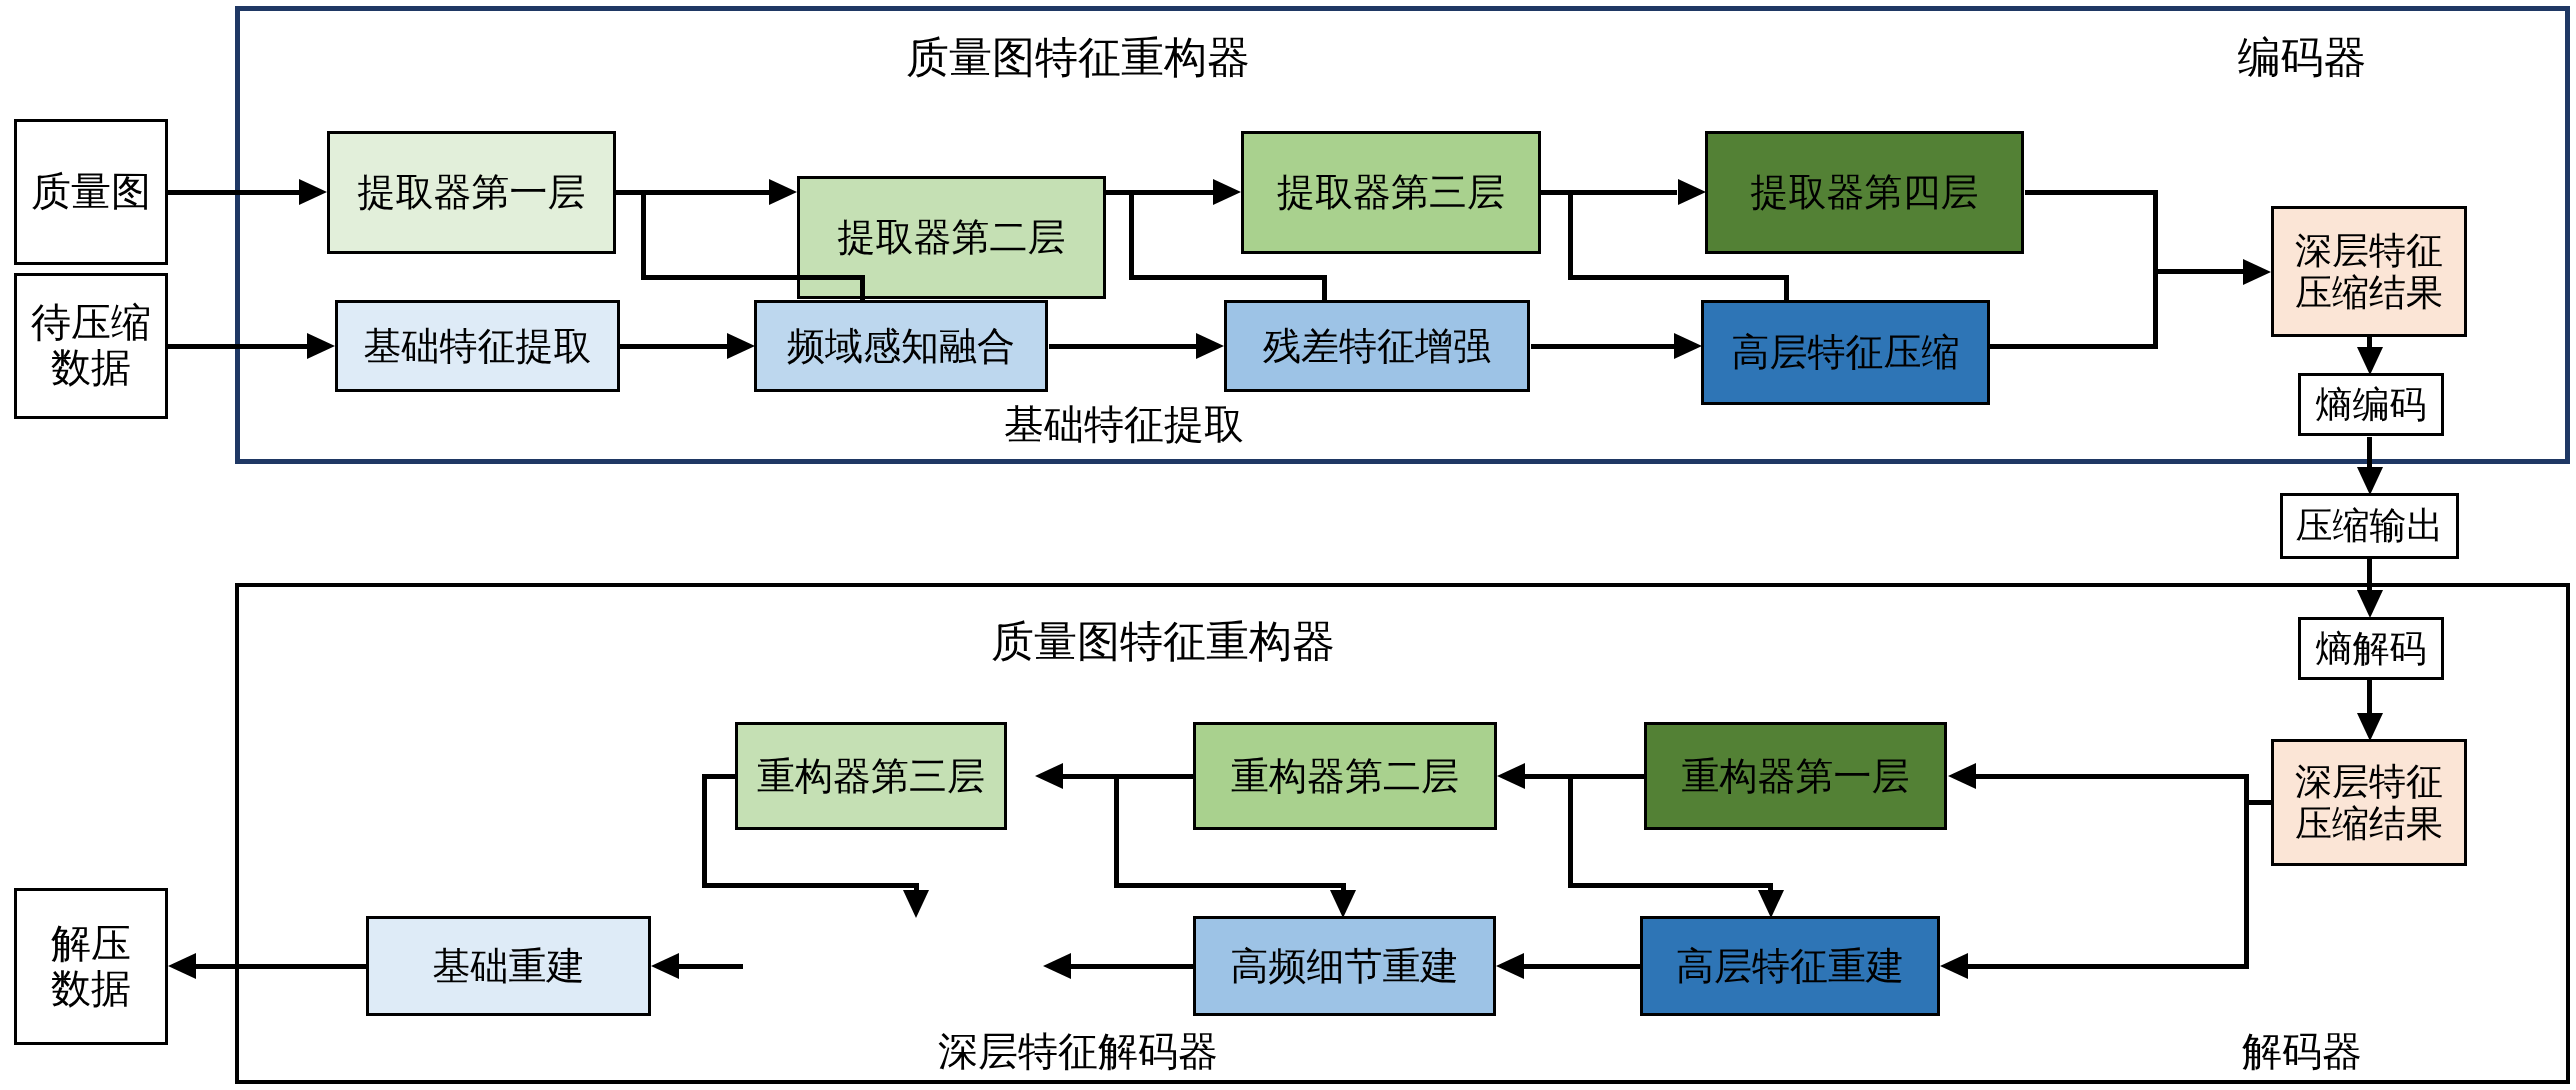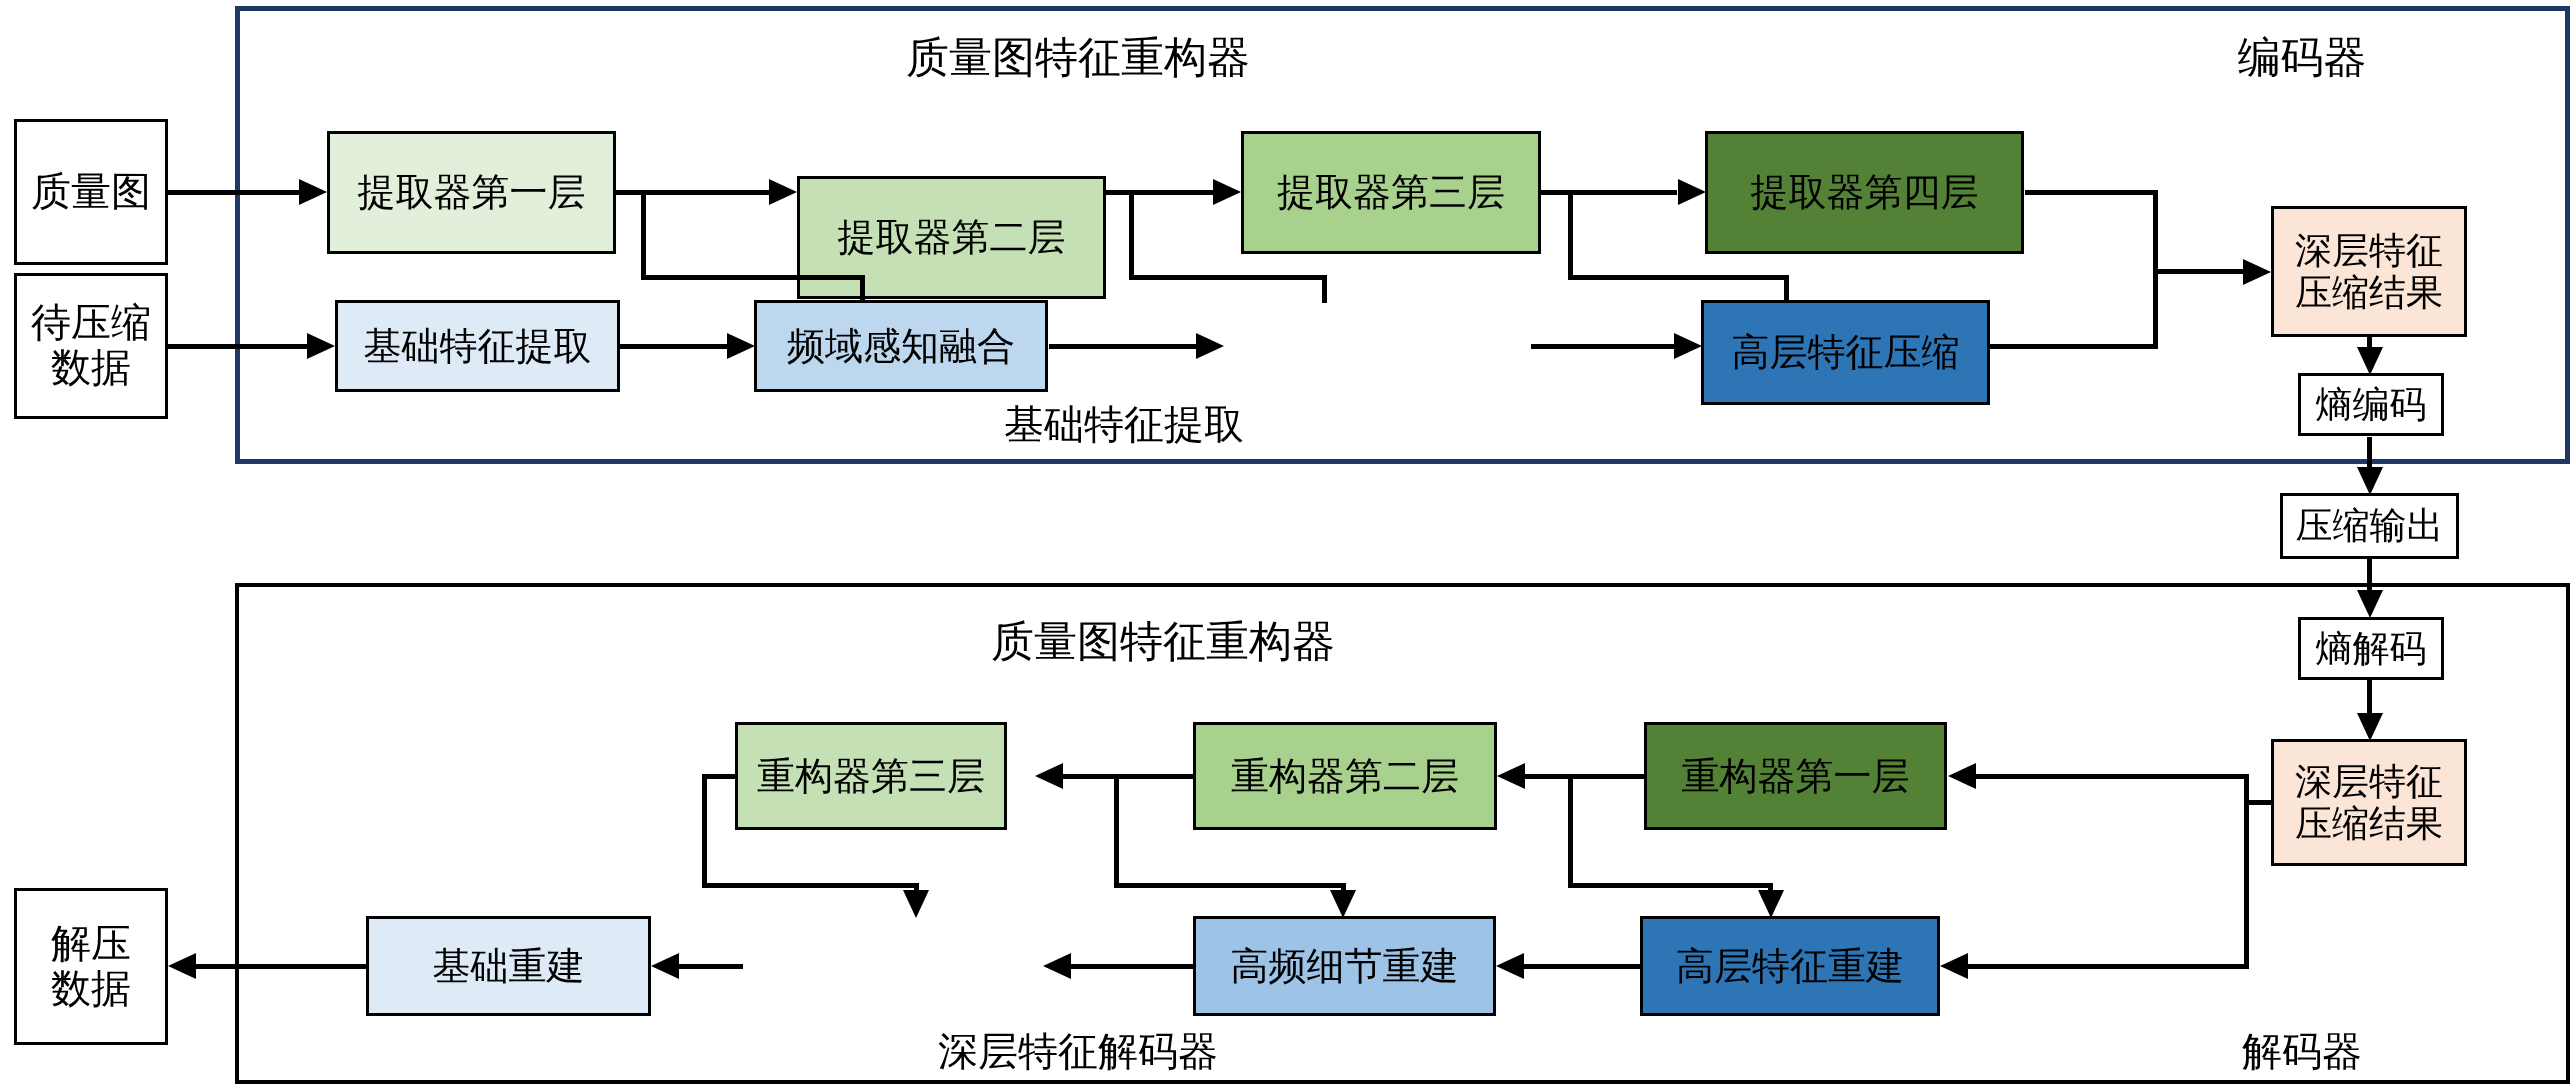--- a/index.html
+++ b/index.html
@@ -65,20 +65,23 @@
   <div class="box g4" style="left:1705px;top:131px;width:319px;height:123px;">
     <span>提取器第四层</span>
   </div>
 
   <div class="box u1" style="left:335px;top:300px;width:285px;height:92px;">
     <span>基础特征提取</span>
   </div>
   <div class="box u2" style="left:754px;top:300px;width:294px;height:92px;">
     <span>频域感知融合</span>
   </div>
+  <div class="box u3" style="left:1224px;top:300px;width:306px;height:92px;">
+    <span>残差特征增强</span>
+  </div>
   <div class="box u4" style="left:1701px;top:300px;width:289px;height:105px;">
     <span>高层特征压缩</span>
   </div>
 
   <div class="box peach f48" style="left:2271px;top:206px;width:196px;height:131px;">
     <span>深层特征</span>
     <span>压缩结果</span>
   </div>
   <div class="box f48" style="left:2298px;top:373px;width:146px;height:63px;">
     <span>熵编码</span>

